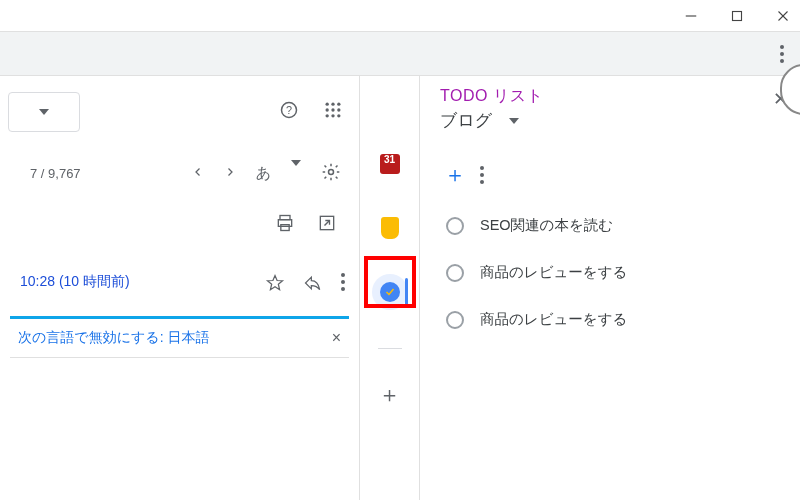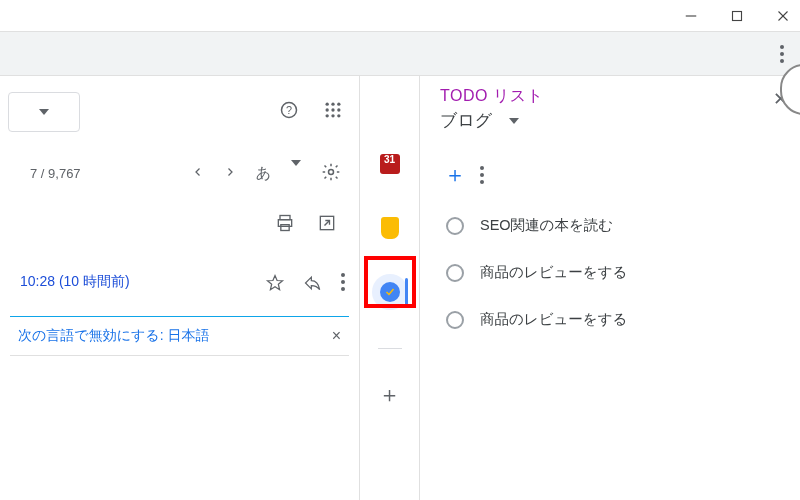--- a/index.html
+++ b/index.html
@@ -32,21 +32,21 @@
   .left-row2 .jp { font-size:15px; }
   
   
   .left-row3 { display:flex; align-items:center; justify-content:flex-end; gap: 22px; padding: 6px 22px 30px; color:#5f6368; }
   
   
   .mail-row { display:flex; align-items:flex-start; gap: 18px; padding: 6px 14px 20px 20px; color:#1d4ed8; font-size:14px; }
   .mail-time { margin-right:auto; }
   
   
-  .translate-bar { margin: 0 10px; border-top:1px solid #0ea5e9; border-bottom:1px solid #e0e0e0; padding: 10px 8px; display:flex; align-items:center; gap:6px; color:#1a73e8; font-size:14px; }
+  .translate-bar { margin: 0 10px; border-top:3px solid #0ea5e9; border-bottom:1px solid #e0e0e0; padding: 10px 8px; display:flex; align-items:center; gap:6px; color:#1a73e8; font-size:14px; }
   .translate-bar .x { margin-left:auto; color:#5f6368; font-size:16px; }
   
   
   .mid-icon { width:36px; height:36px; border-radius:50%; display:flex; align-items:center; justify-content:center; position: relative; }
   .calendar-box { width:20px; height:20px; background:#b91c1c; border-radius:3px; display:flex; align-items:flex-start; justify-content:center; color:#fff; font-size:10px; font-weight:bold; }
   .keep-box { width:18px; height:22px; background:#fbbc04; border-radius:3px 3px 7px 7px; }
   .tasks-highlight { border: 4px solid #ff0000; width: 52px; height: 52px; position: absolute; top: 180px; left: 4px; }
   .tasks-circle { width:36px; height:36px; border-radius:50%; background:#e8f0fe; display:flex; align-items:center; justify-content:center; position: relative; }
   .tasks-inner { width:20px; height:20px; border-radius:50%; background:#4285f4; display:flex; align-items:center; justify-content:center; }
   .tasks-bar { position:absolute; right:0; top:4px; bottom:4px; width:3px; background:#4285f4; border-radius:2px; }

